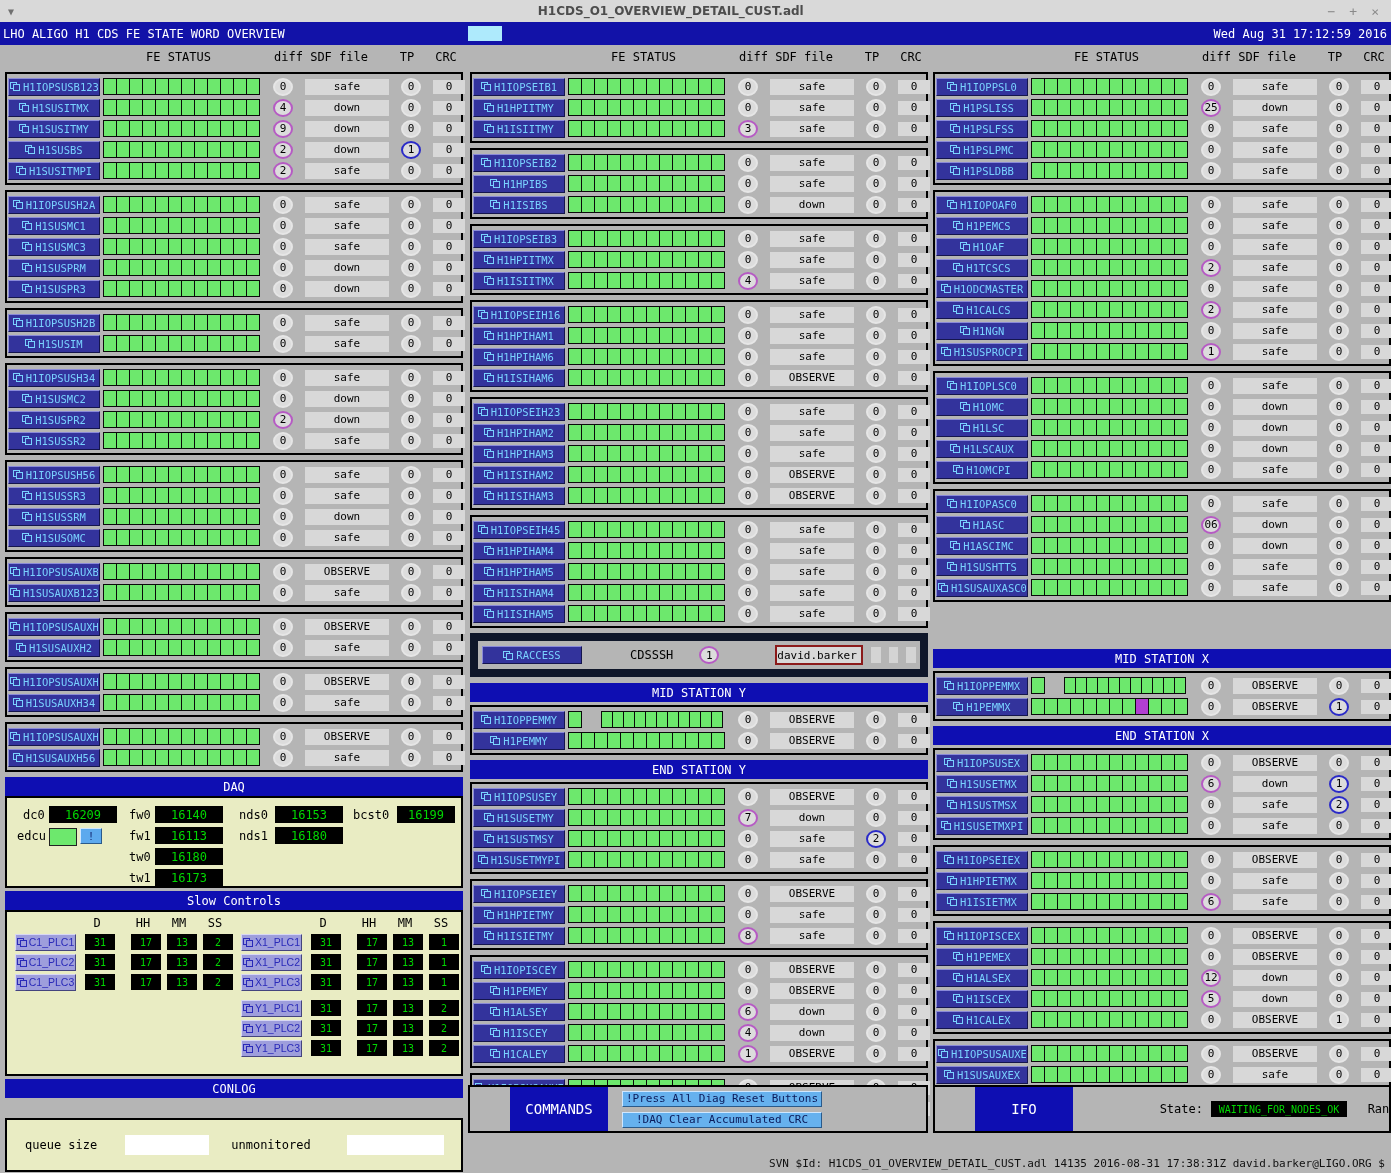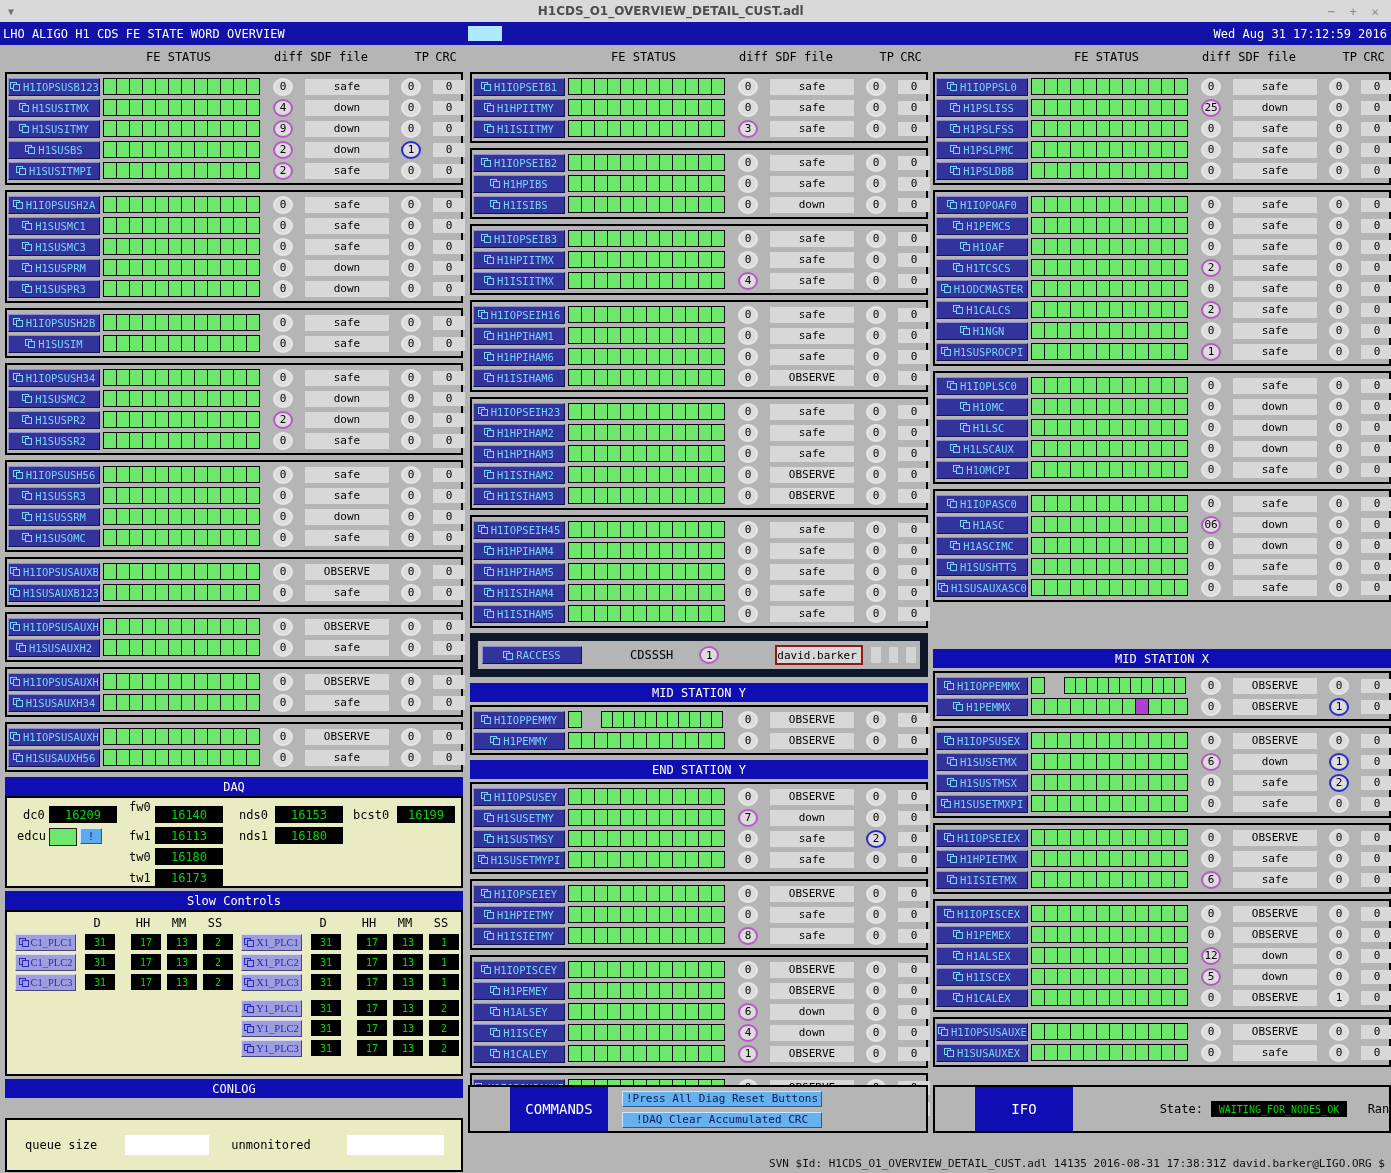--- a/index.html
+++ b/index.html
@@ -18,21 +18,21 @@
   
   .mainhdr{position:absolute;left:0;top:22px;width:100%;height:23px;background:#1212a8;
     display:flex;align-items:center;color:#fff;font-size:12px;}
   .mainhdr .ttl{margin-left:3px;white-space:nowrap;}
   .cyanbox{position:absolute;left:468px;top:4px;width:34px;height:15px;background:#aeeafc;}
   .datetime{position:absolute;right:4px;white-space:nowrap;}
   
   .ch{position:absolute;top:48px;height:18px;display:flex;align-items:center;font-size:12px;}
   .ch-fe{margin-left:95px;width:157px;text-align:center;}
   .ch-diff{width:128px;text-align:center;}
-  .ch-tp{width:44px;text-align:right;}
+  .ch-tp{width:44px;text-align:center;}
   .ch-crc{width:34px;text-align:center;}
   
   .col{position:absolute;top:72px;}
   .group{border:2px solid #000;margin-bottom:5px;padding:2px 1px;}
   .sec{height:19px;background:#0e0eb2;color:#fff;font-size:12px;display:flex;
     align-items:center;justify-content:center;margin:2px 0 3px 0;}
   .spacer40{height:40px;}
   
   .fe-row{display:flex;align-items:center;height:21px;}
   .fe-btn{width:92px;height:18px;flex:none;background:#33339c;color:#79d2ff;
@@ -81,21 +81,21 @@
     border:1px solid;border-color:#cfe7ff #2a5a8a #2a5a8a #cfe7ff;display:flex;align-items:center;justify-content:center;cursor:pointer;}
   .sc{height:166px;padding-top:2px;}
   .sc-hdr-row{display:flex;height:18px;font-size:12px;align-items:center;}
   .sc-half{width:226px;display:flex;align-items:center;flex:none;}
   .sc-sp{width:72px;flex:none;}
   .sc-h{width:36px;text-align:center;flex:none;}
   .sc-row{display:flex;align-items:center;height:20px;}
   .sc-row.ygap{margin-top:6px;}
   .sc-btn{width:64px;height:17px;margin-left:8px;background:#9e9edc;color:#2a2ab8;
     border:1px solid;border-color:#d8d8f4 #44447e #44447e #d8d8f4;font-size:10.5px;
-    font-family:Liberation Serif, serif;display:flex;align-items:center;justify-content:center;gap:2px;cursor:pointer;white-space:nowrap;overflow:hidden;}
+    font-family:Liberation Sans, sans-serif;display:flex;align-items:center;justify-content:center;gap:2px;cursor:pointer;white-space:nowrap;overflow:hidden;}
   .sc-btn .rdi::after{background:#9e9edc;}
   .sc-val{width:30px;height:16px;background:#000;color:#00d800;font-size:10px;
     display:flex;align-items:center;justify-content:center;flex:none;}
   .sc-val.m1{margin-left:9px;} .sc-val.m2{margin-left:16px;} .sc-val.m3{margin-left:6px;} .sc-val.m4{margin-left:6px;}
   .conlog{height:54px;display:flex;align-items:center;margin-top:20px;}
   .cl-lbl{font-size:12px;}
   .cl-box{height:20px;background:#fff;}
   .legend-btn{margin-top:10px;margin-left:3px;width:195px;height:19px;background:#5ca9ee;color:#000;
     border:1px solid;border-color:#cfe7ff #2a5a8a #2a5a8a #cfe7ff;font-size:12px;
     font-family:"DejaVu Sans Mono",monospace;display:flex;align-items:center;justify-content:center;gap:3px;cursor:pointer;}
@@ -962,21 +962,21 @@
       </div>
     </div>
 
   <div class="panel-hdr">DAQ</div>
   <div class="panel daq">
     <span class="dlabel" style="left:16px;top:10px">dc0</span>
     <div class="dval" style="left:42px;top:8px">16209</div>
     <span class="dlabel" style="left:10px;top:31px">edcu</span>
     <div class="edcu-ind" style="left:42px;top:30px"></div>
     <button class="edcu-btn" style="left:73px;top:30px">!</button>
-    <span class="dlabel" style="left:122px;top:2px">fw0</span>
+    <span class="dlabel" style="left:122px;top:10px">fw0</span>
     <div class="dval" style="left:148px;top:8px">16140</div>
     <span class="dlabel" style="left:122px;top:31px">fw1</span>
     <div class="dval" style="left:148px;top:29px">16113</div>
     <span class="dlabel" style="left:122px;top:52px">tw0</span>
     <div class="dval" style="left:148px;top:50px">16180</div>
     <span class="dlabel" style="left:122px;top:73px">tw1</span>
     <div class="dval" style="left:148px;top:71px">16173</div>
     <span class="dlabel" style="left:232px;top:10px">nds0</span>
     <div class="dval" style="left:268px;top:8px">16153</div>
     <span class="dlabel" style="left:232px;top:31px">nds1</span>
@@ -2970,20 +2970,21 @@
           <div class="slot">
             <div class="badge">0</div>
           </div>
           <div class="sdf">OBSERVE</div>
           <div class="slot">
             <div class="badge blue">1</div>
           </div>
           <div class="crc">0</div>
         </div>
       </div>
+      <div class="sec">END STATION X</div>
       <div class="group">
         <div class="fe-row">
           <button class="fe-btn">
             <span class="rdi"></span>
             <span class="fe-lbl">H1IOPSUSEX</span>
           </button>
           <div class="grid">
             <span class="cell"></span>
             <span class="cell"></span>
             <span class="cell"></span>

